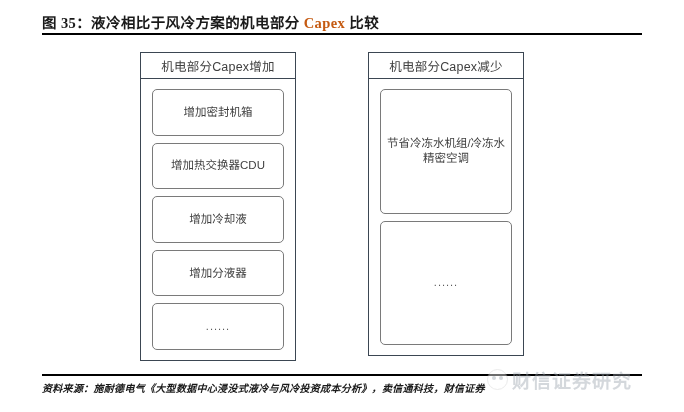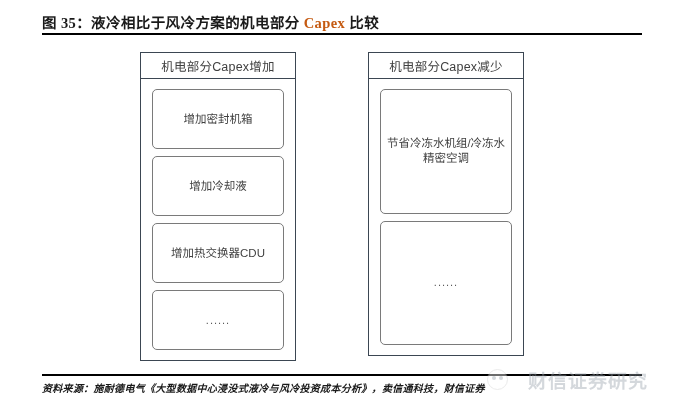--- a/index.html
+++ b/index.html
@@ -135,21 +135,21 @@
     color: #1a1a1a;
   }
 
   
   .watermark {
     position: absolute;
     left: 487px;
     top: 366px;
     display: flex;
     align-items: center;
-    gap: 20px;
+    gap: 4px;
     opacity: 0.42;
     pointer-events: none;
   }
   .wm-logo {
     width: 19px;
     height: 19px;
     border-radius: 50%;
     background: #ffffff;
     border: 1px solid #cfcfcf;
     position: relative;
@@ -182,22 +182,23 @@
 <div class="fig-title"><span>图 35：液冷相比于风冷方案的机电部分 </span><span class="accent">Capex</span><span> 比较</span></div>
 
 <div class="rule-top"></div>
 
 <div class="diagram">
 
   <div class="panel panel-left">
     <div class="panel-header">机电部分Capex增加</div>
     <div class="panel-body">
       <div class="item">增加密封机箱</div>
+      <div class="item">增加热交换器CDU</div>
       <div class="item">增加冷却液</div>
-      <div class="item">增加热交换器CDU</div>
+      <div class="item">增加分液器</div>
       <div class="item dots">......</div>
     </div>
   </div>
 
   <div class="panel panel-right">
     <div class="panel-header">机电部分Capex减少</div>
     <div class="panel-body">
       <div class="item">节省冷冻水机组/冷冻水
 精密空调</div>
       <div class="item dots">......</div>

